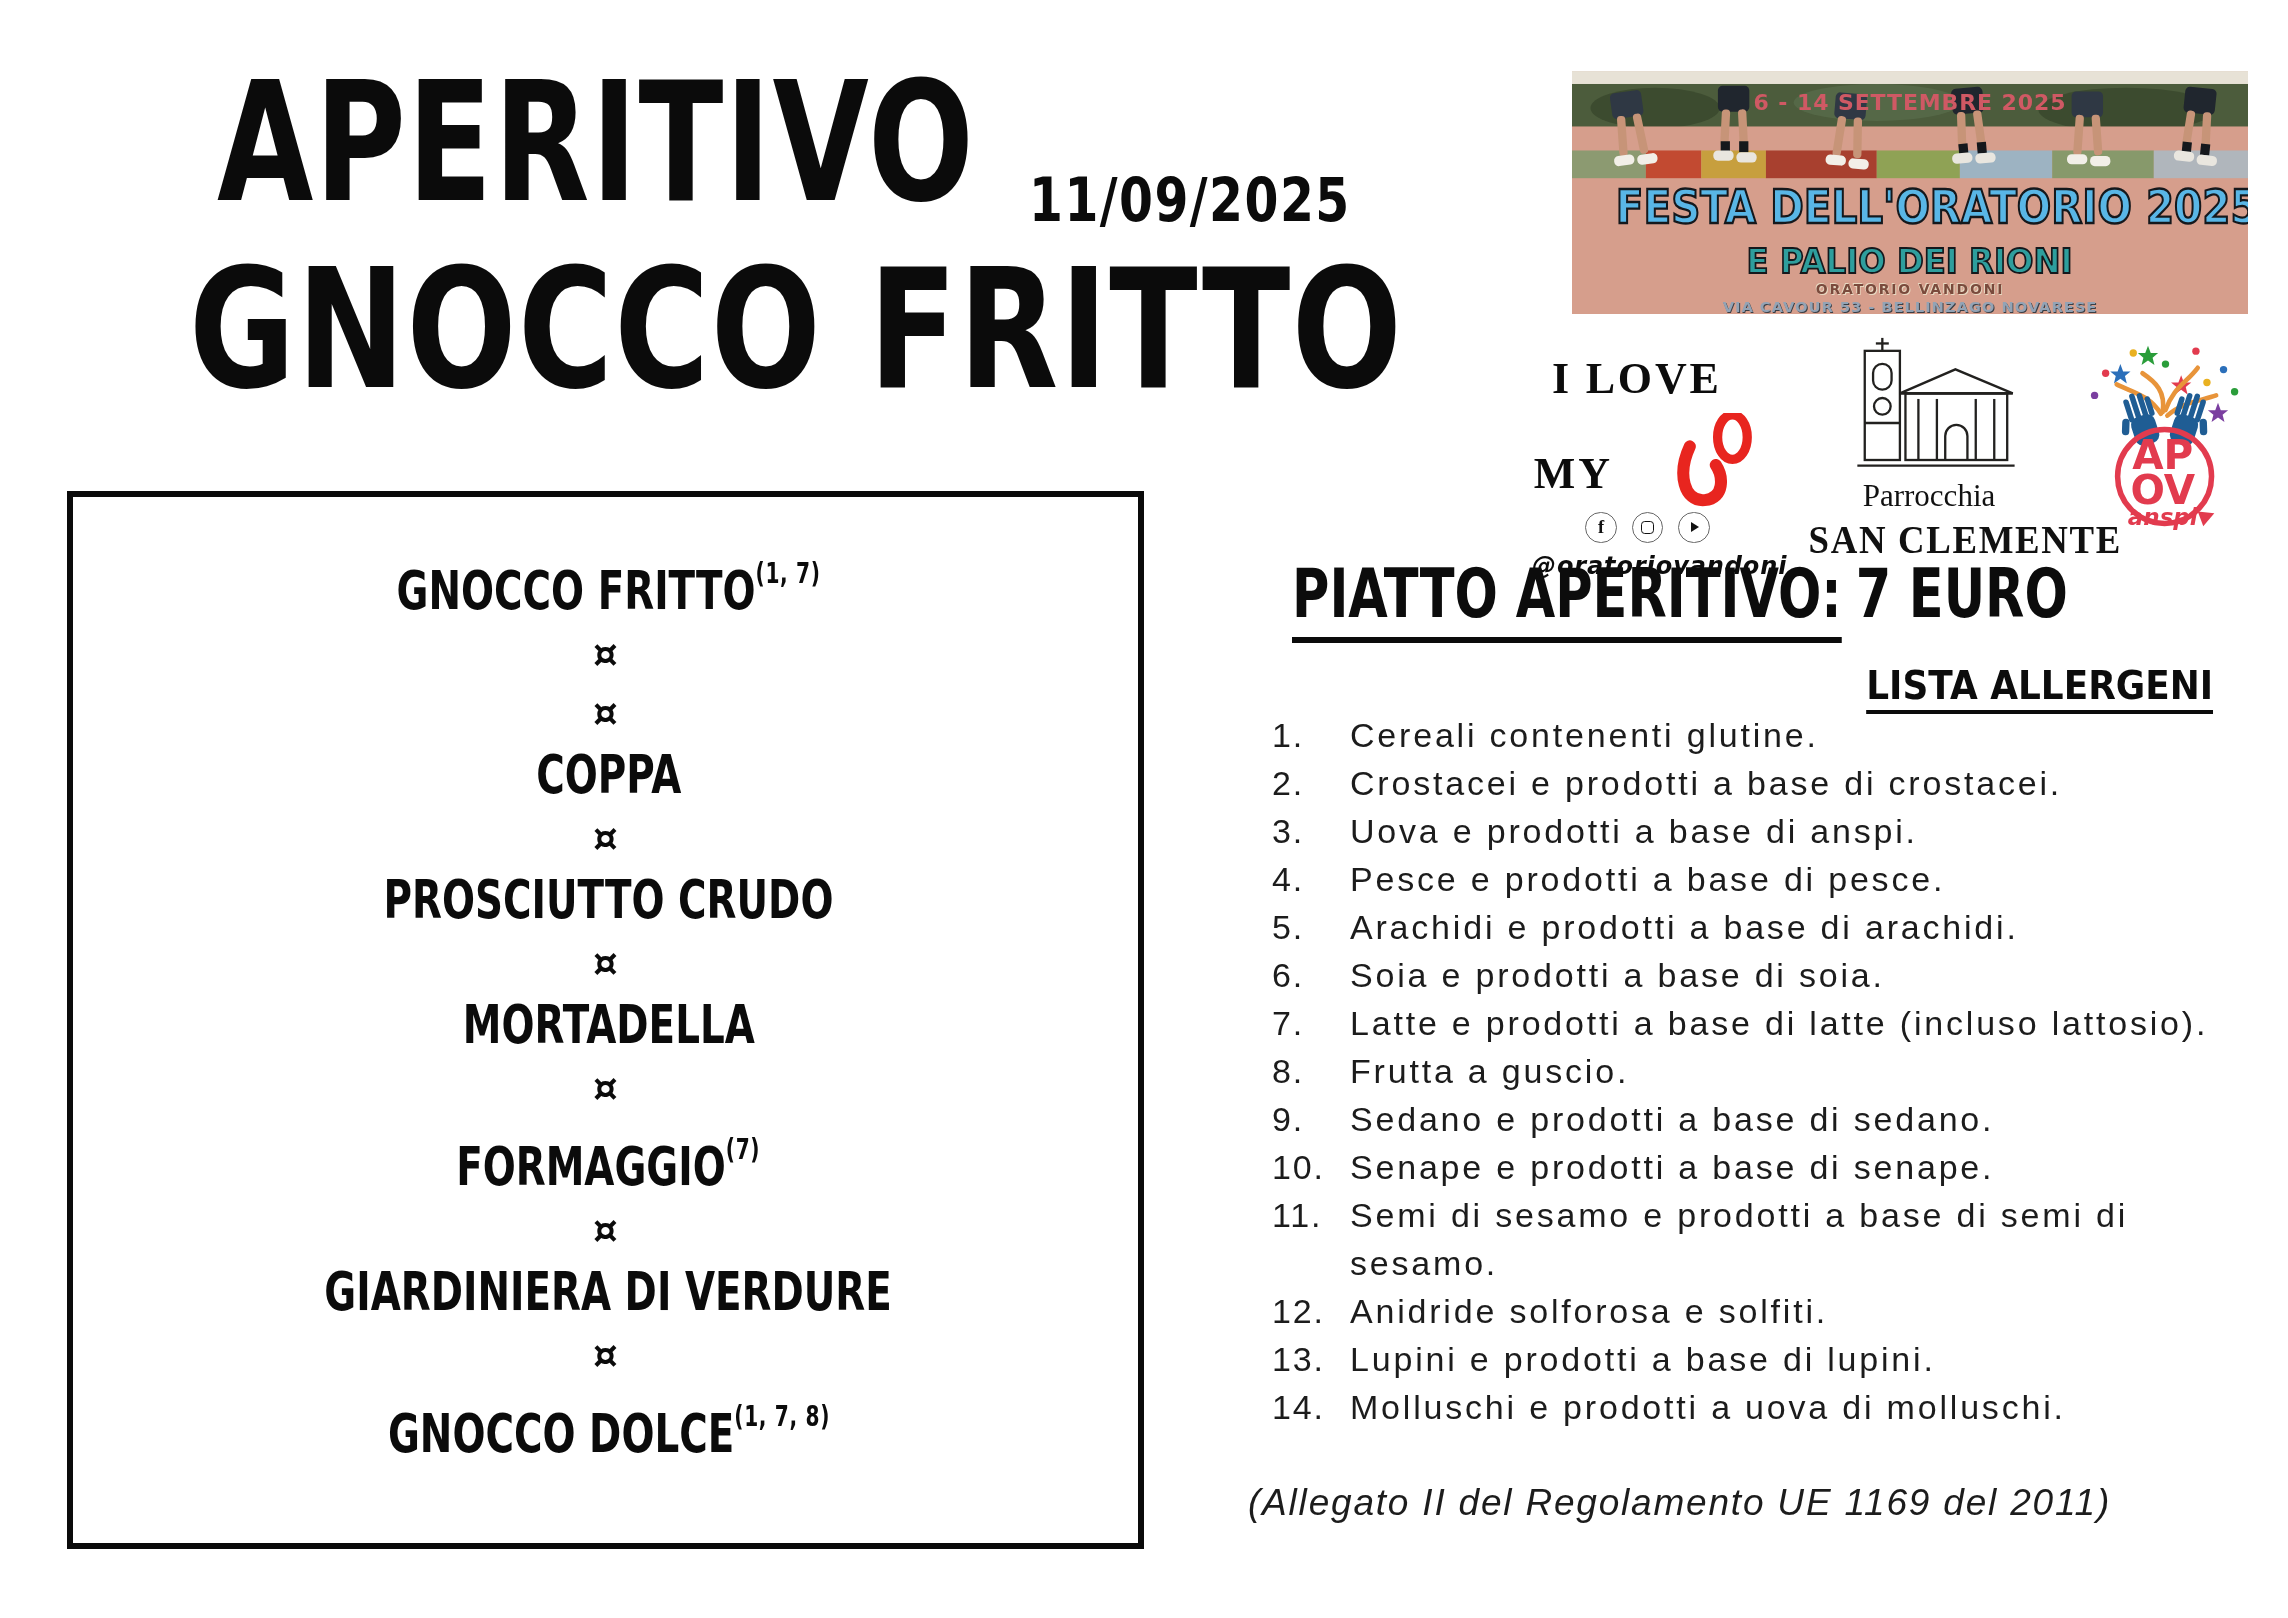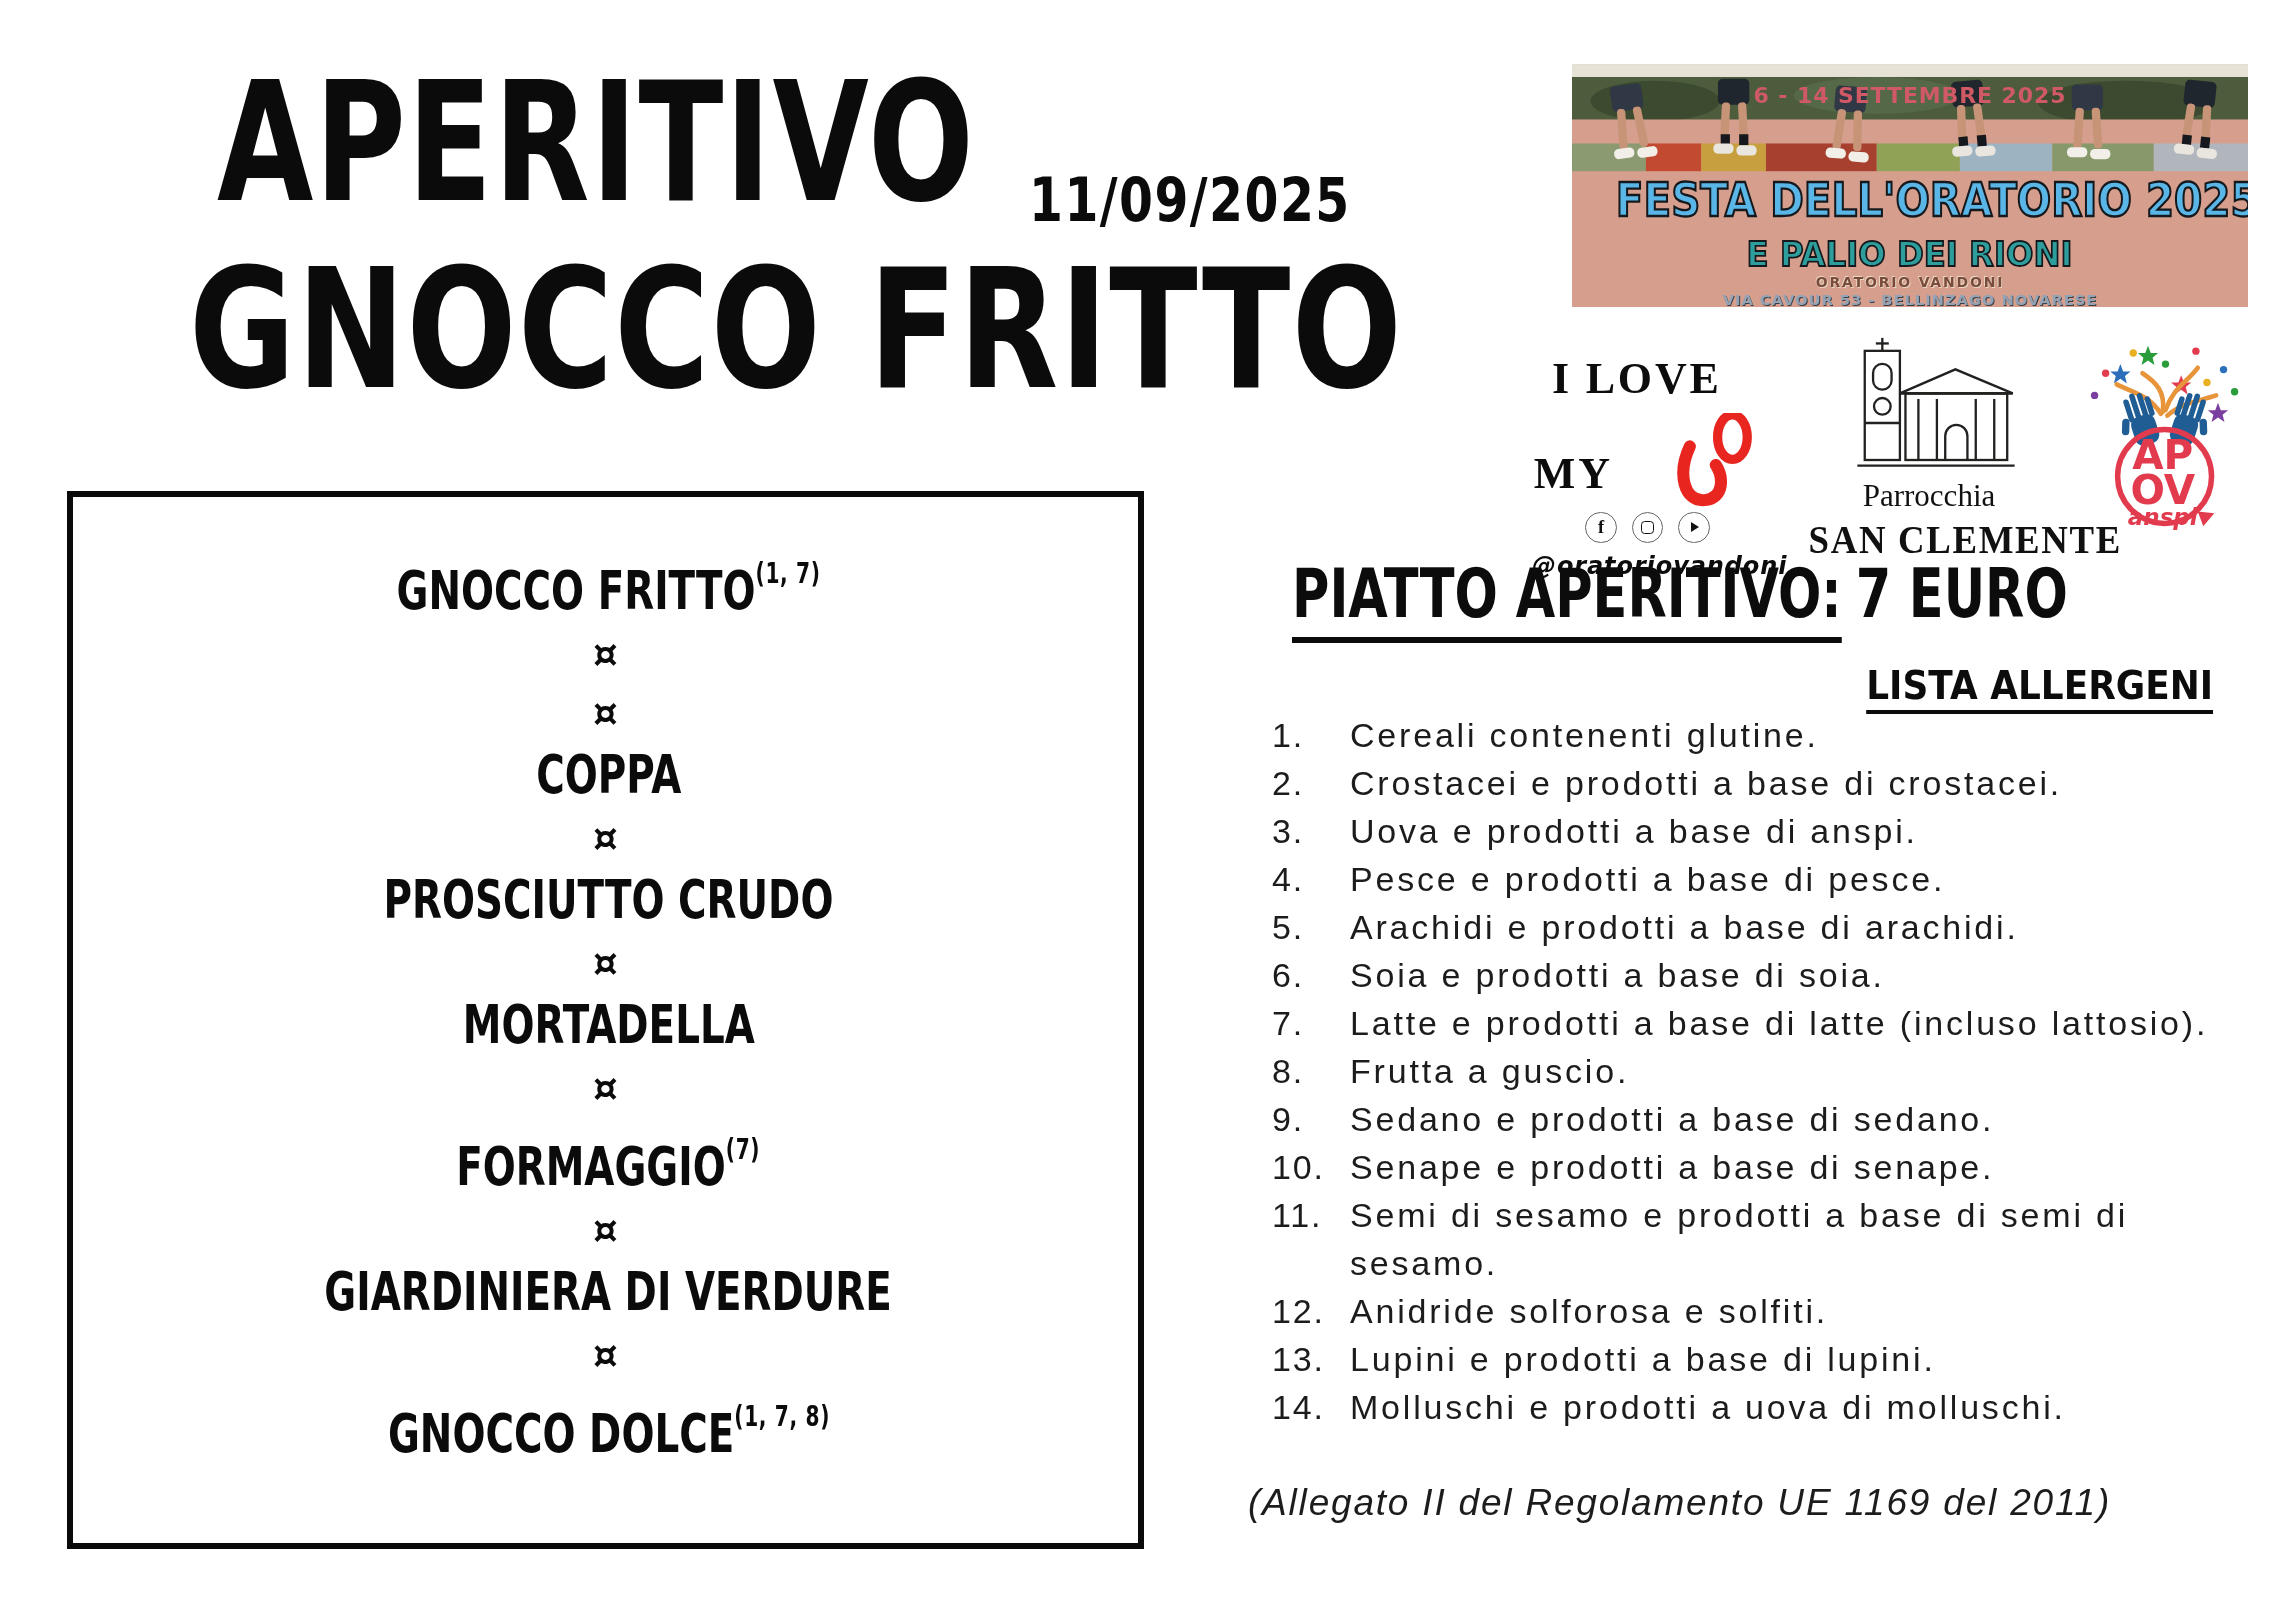--- a/index.html
+++ b/index.html
@@ -20,21 +20,21 @@
     position:absolute; left:189px; top:242px; font-size:166px; line-height:175px;
     transform:scaleX(0.78); transform-origin:left top; letter-spacing:1.8px;
   }
   .headline-date{
     position:absolute; left:1029px; top:164px; font-size:61px;
     transform:scaleX(0.8); transform-origin:left top; letter-spacing:1.8px;
   }
 
   
   .banner{
-    position:absolute; left:1572px; top:64px; width:676px; height:243px;
+    position:absolute; left:1572px; top:71px; width:676px; height:243px;
     overflow:hidden; background:#d69e8c;
   }
   .banner svg.photo{position:absolute; left:0; top:0;}
   .banner-text{position:absolute; width:100%; text-align:center;}
   .banner-dates{
     top:18.5px; font-family:"DejaVu Sans",sans-serif; font-weight:bold;
     font-size:22px; color:#cf5964; letter-spacing:0.9px;
   }
   .banner-title{
     top:109px; font-family:"DejaVu Sans",sans-serif; font-weight:bold;

